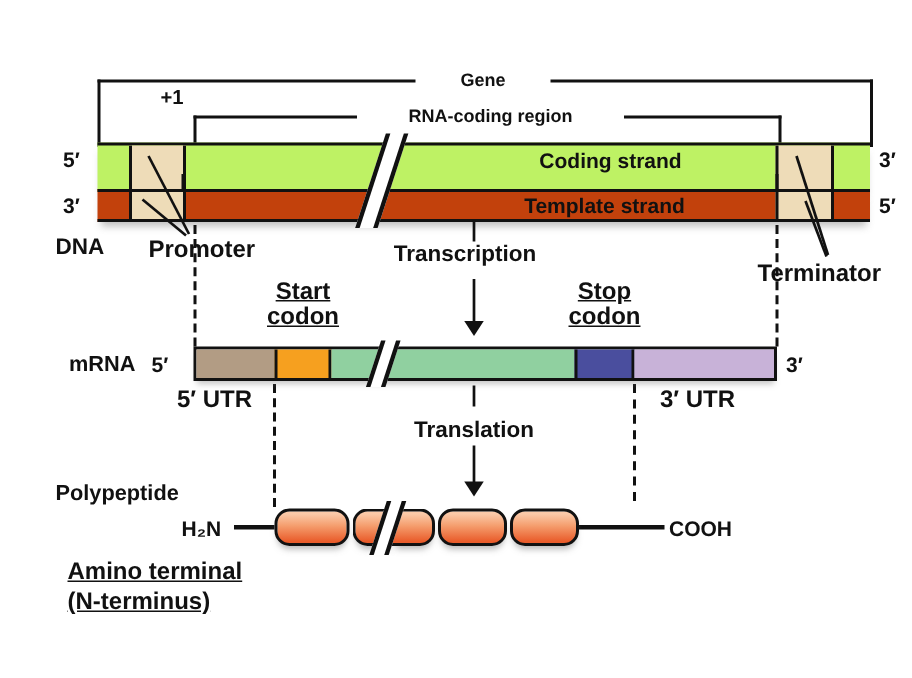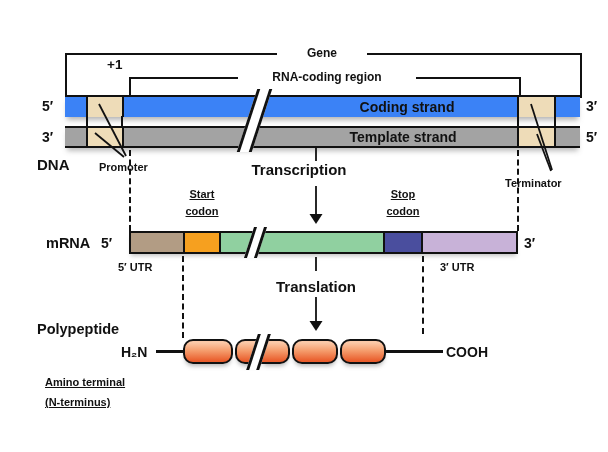--- a/index.html
+++ b/index.html
@@ -1,31 +1,31 @@
 <!DOCTYPE html>
 <html><head>
 <meta charset="utf-8">
 <style>
   html,body{margin:0;padding:0;background:#fff;}
   #fig{position:relative;width:608px;height:452px;background:#ffffff;overflow:hidden;
        font-family:"Liberation Sans","DejaVu Sans",sans-serif;font-weight:bold;color:#111;}
   .abs{position:absolute;}
-  .lbl{position:absolute;font-size:11px;line-height:16px;white-space:nowrap;}
+  .lbl{position:absolute;font-size:16px;line-height:16px;white-space:nowrap;}
   .pre{white-space:pre-line;text-decoration:underline;}
   .ctr{text-align:center;}
   .whitebg{background:#fff;padding:0 5px;}
   
   #gene-bracket{left:65px;top:53px;width:513px;height:43px;border-top:2px solid #111;border-left:2px solid #111;border-right:2px solid #111;}
   #rna-bracket{left:129px;top:77px;width:388px;height:19px;border-top:2px solid #111;border-left:2px solid #111;border-right:2px solid #111;}
   #gene-label{left:277px;top:45px;width:80px;font-size:12px;}
   #rna-label{left:238px;top:69px;width:168px;font-size:12px;}
   #plus-one{left:107px;top:57px;font-size:13.5px;}
   
-  #coding-bar{left:65px;top:95px;width:515px;height:22px;background:#3b82f6;border-top:2px solid #111;box-sizing:border-box;box-shadow:0 5px 5px -2px rgba(110,110,110,.5);}
-  #template-bar{left:65px;top:126px;width:515px;height:22px;background:#a3a3a3;border-top:2px solid #111;border-bottom:2px solid #111;box-sizing:border-box;box-shadow:0 5px 5px -2px rgba(110,110,110,.45);}
+  #coding-bar{left:65px;top:95px;width:515px;height:33px;background:#bef264;border-top:2px solid #111;box-sizing:border-box;box-shadow:0 5px 5px -2px rgba(110,110,110,.5);}
+  #template-bar{left:65px;top:126px;width:515px;height:22px;background:#c2410c;border-top:2px solid #111;border-bottom:2px solid #111;box-sizing:border-box;box-shadow:0 5px 5px -2px rgba(110,110,110,.45);}
   .tanbox{position:absolute;top:0;height:100%;background:#eedcb8;border-left:2px solid #111;border-right:2px solid #111;box-sizing:border-box;}
   #prom-top,#prom-bot{left:21px;width:38px;}
   #term-top,#term-bot{left:452px;width:39px;}
   .strandlbl{position:absolute;font-size:14px;line-height:18px;width:140px;text-align:center;}
   #coding-strand-label{left:272px;top:1px;}
   #template-strand-label{left:268px;top:0px;}
   .gapline{position:absolute;width:2px;height:11px;background:#111;top:116px;}
   .endlbl{position:absolute;font-size:14px;}
   
   .break{position:absolute;background:#fff;border-left:3px solid #111;border-right:3px solid #111;transform:skewX(-18deg);box-sizing:border-box;}
@@ -54,21 +54,21 @@
   #cap3{left:262px;width:28px;border-radius:0 10px 10px 0;border-left:none;}
   #cap4{left:292px;width:46px;}
   #cap5{left:340px;width:46px;}
   .hline{position:absolute;height:2.5px;background:#111;}
   #h2n-line{left:156px;top:350px;width:27px;}
   #cooh-line{left:386px;top:350px;width:57px;}
   
   #dna-label{left:37px;top:157px;font-size:15px;}
   #promoter-label{left:99px;top:159px;}
   #terminator-label{left:505px;top:175px;}
-  #transcription-label{left:229px;top:162px;width:140px;font-size:15px;}
+  #transcription-label{left:240px;top:162px;width:140px;font-size:15px;}
   #translation-label{left:251px;top:279px;width:130px;font-size:15px;}
   #start-codon-label{left:166px;top:186px;width:72px;line-height:17px;}
   #stop-codon-label{left:367px;top:186px;width:72px;line-height:17px;}
   #mrna-word{left:46px;top:235px;font-size:14.5px;}
   #mrna-5{left:101px;top:235px;font-size:14px;}
   #mrna-3{left:524px;top:235px;font-size:14px;}
   #utr5-label{left:118px;top:259px;}
   #utr3-label{left:440px;top:259px;}
   #polypeptide-label{left:37px;top:321px;font-size:14.5px;}
   #h2n-label{left:121px;top:344px;font-size:14px;}

